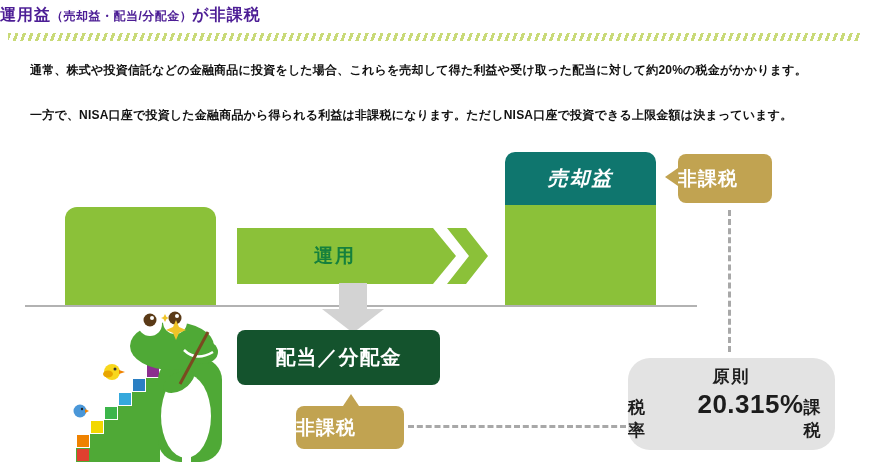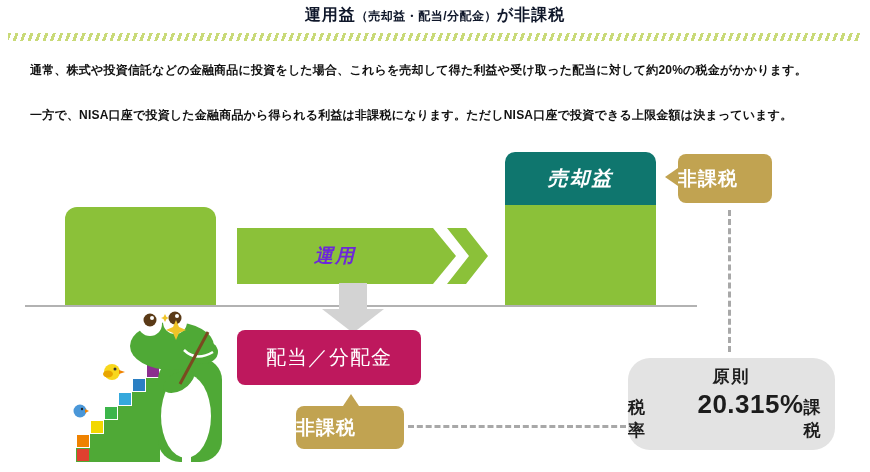--- a/index.html
+++ b/index.html
@@ -1,39 +1,39 @@
 <!DOCTYPE html>
 <html><head>
 <meta charset="utf-8">
 <style>
   html,body{margin:0;padding:0;background:#fff;}
   #canvas{
     position:relative;width:870px;height:472px;overflow:hidden;background:#ffffff;
     font-family:"Liberation Sans","DejaVu Sans",sans-serif;color:#111;
   }
   
-  .title{position:absolute;top:5px;left:0;width:100%;text-align:center;font-weight:800;color:#0f172a;white-space:nowrap;}
+  .title{position:absolute;top:5px;left:0;width:100%;font-weight:800;color:#4c1d95;white-space:nowrap;}
   .title .big{font-size:16px;letter-spacing:1px;}
   .title .small{font-size:12px;letter-spacing:0.5px;}
   .stripe-divider{
     position:absolute;left:8px;top:33px;width:854px;height:8px;
     background:repeating-linear-gradient(110deg,#c9da78 0 3px,#ffffff 3px 7px);
   }
   .para{position:absolute;left:30px;font-size:12px;font-weight:600;color:#111;letter-spacing:0.2px;white-space:nowrap;}
   #para1{top:62px;}
   #para2{top:107px;}
   
   .baseline{position:absolute;left:25px;top:305px;width:672px;height:2px;background:#b2b2b2;}
   .box{position:absolute;}
   .principal-box{left:65px;top:207px;width:151px;height:98px;background:#8bc139;border-radius:12px 12px 0 0;}
   .op-arrow{position:absolute;left:237px;top:228px;}
   .op-arrow-label{
     position:absolute;left:237px;top:228px;width:196px;height:56px;
     display:flex;align-items:center;justify-content:center;
-    color:#6d28d9;font-size:19px;font-weight:800;letter-spacing:2px;font-style:italic;
+    color:#15803d;font-size:19px;font-weight:800;letter-spacing:2px;
   }
   .sale-gain-header{
     left:505px;top:152px;width:151px;height:53px;background:#0f766e;border-radius:10px 10px 0 0;
     display:flex;align-items:center;justify-content:center;color:#fff;font-size:20px;font-weight:800;letter-spacing:2px;font-style:italic;
   }
   .sale-gain-body{left:505px;top:205px;width:151px;height:100px;background:#8bc139;}
   .badge{
     position:absolute;background:#c1a351;border-radius:8px;color:#fff;
     display:flex;align-items:center;font-size:19px;font-weight:800;letter-spacing:1px;
   }
@@ -41,22 +41,22 @@
   .badge-top .pointer{
     position:absolute;left:-13px;top:14px;width:0;height:0;
     border-top:9px solid transparent;border-bottom:9px solid transparent;border-right:13px solid #c1a351;
   }
   .badge-bottom{left:296px;top:406px;width:108px;height:43px;}
   .badge-bottom .pointer{
     position:absolute;left:47px;top:-12px;width:0;height:0;
     border-left:8px solid transparent;border-right:8px solid transparent;border-bottom:12px solid #c1a351;
   }
   .dividend-box{
-    left:237px;top:330px;width:184px;height:55px;background:#be185d;border-radius:8px;
-    display:flex;align-items:center;justify-content:center;color:#fff;font-size:20px;font-weight:400;letter-spacing:1px;
+    left:237px;top:330px;width:203px;height:55px;background:#14532d;border-radius:8px;
+    display:flex;align-items:center;justify-content:center;color:#fff;font-size:20px;font-weight:700;letter-spacing:1px;
   }
   .down-arrow{position:absolute;left:322px;top:283px;}
   .v-dash{position:absolute;left:728px;top:210px;height:142px;width:0;border-left:3px dashed #a8a8a8;}
   .h-dash{position:absolute;left:408px;top:425px;width:218px;height:0;border-top:3px dashed #a8a8a8;}
   .note-box{
     position:absolute;left:628px;top:358px;width:207px;height:92px;background:#e3e3e3;border-radius:22px;
     display:flex;flex-direction:column;align-items:center;justify-content:center;color:#1c1c1c;
   }
   .note-line1{font-size:17px;font-weight:700;letter-spacing:2px;line-height:1.3;}
   .note-line2{display:flex;align-items:baseline;font-weight:700;}

